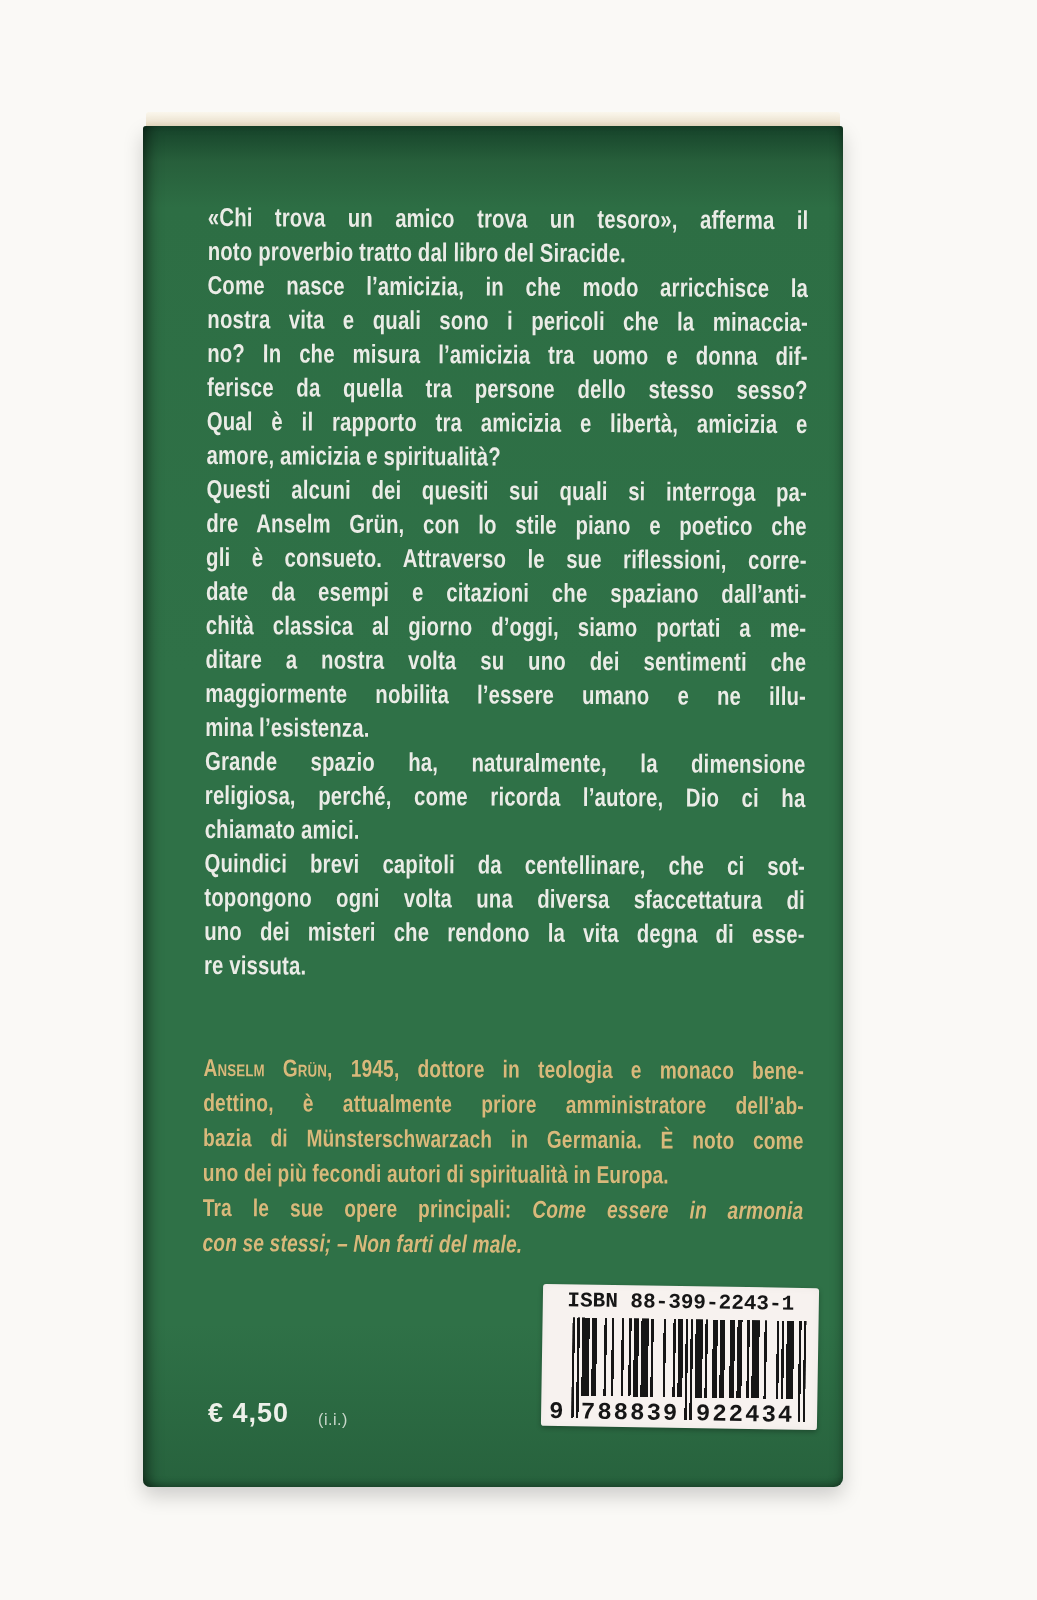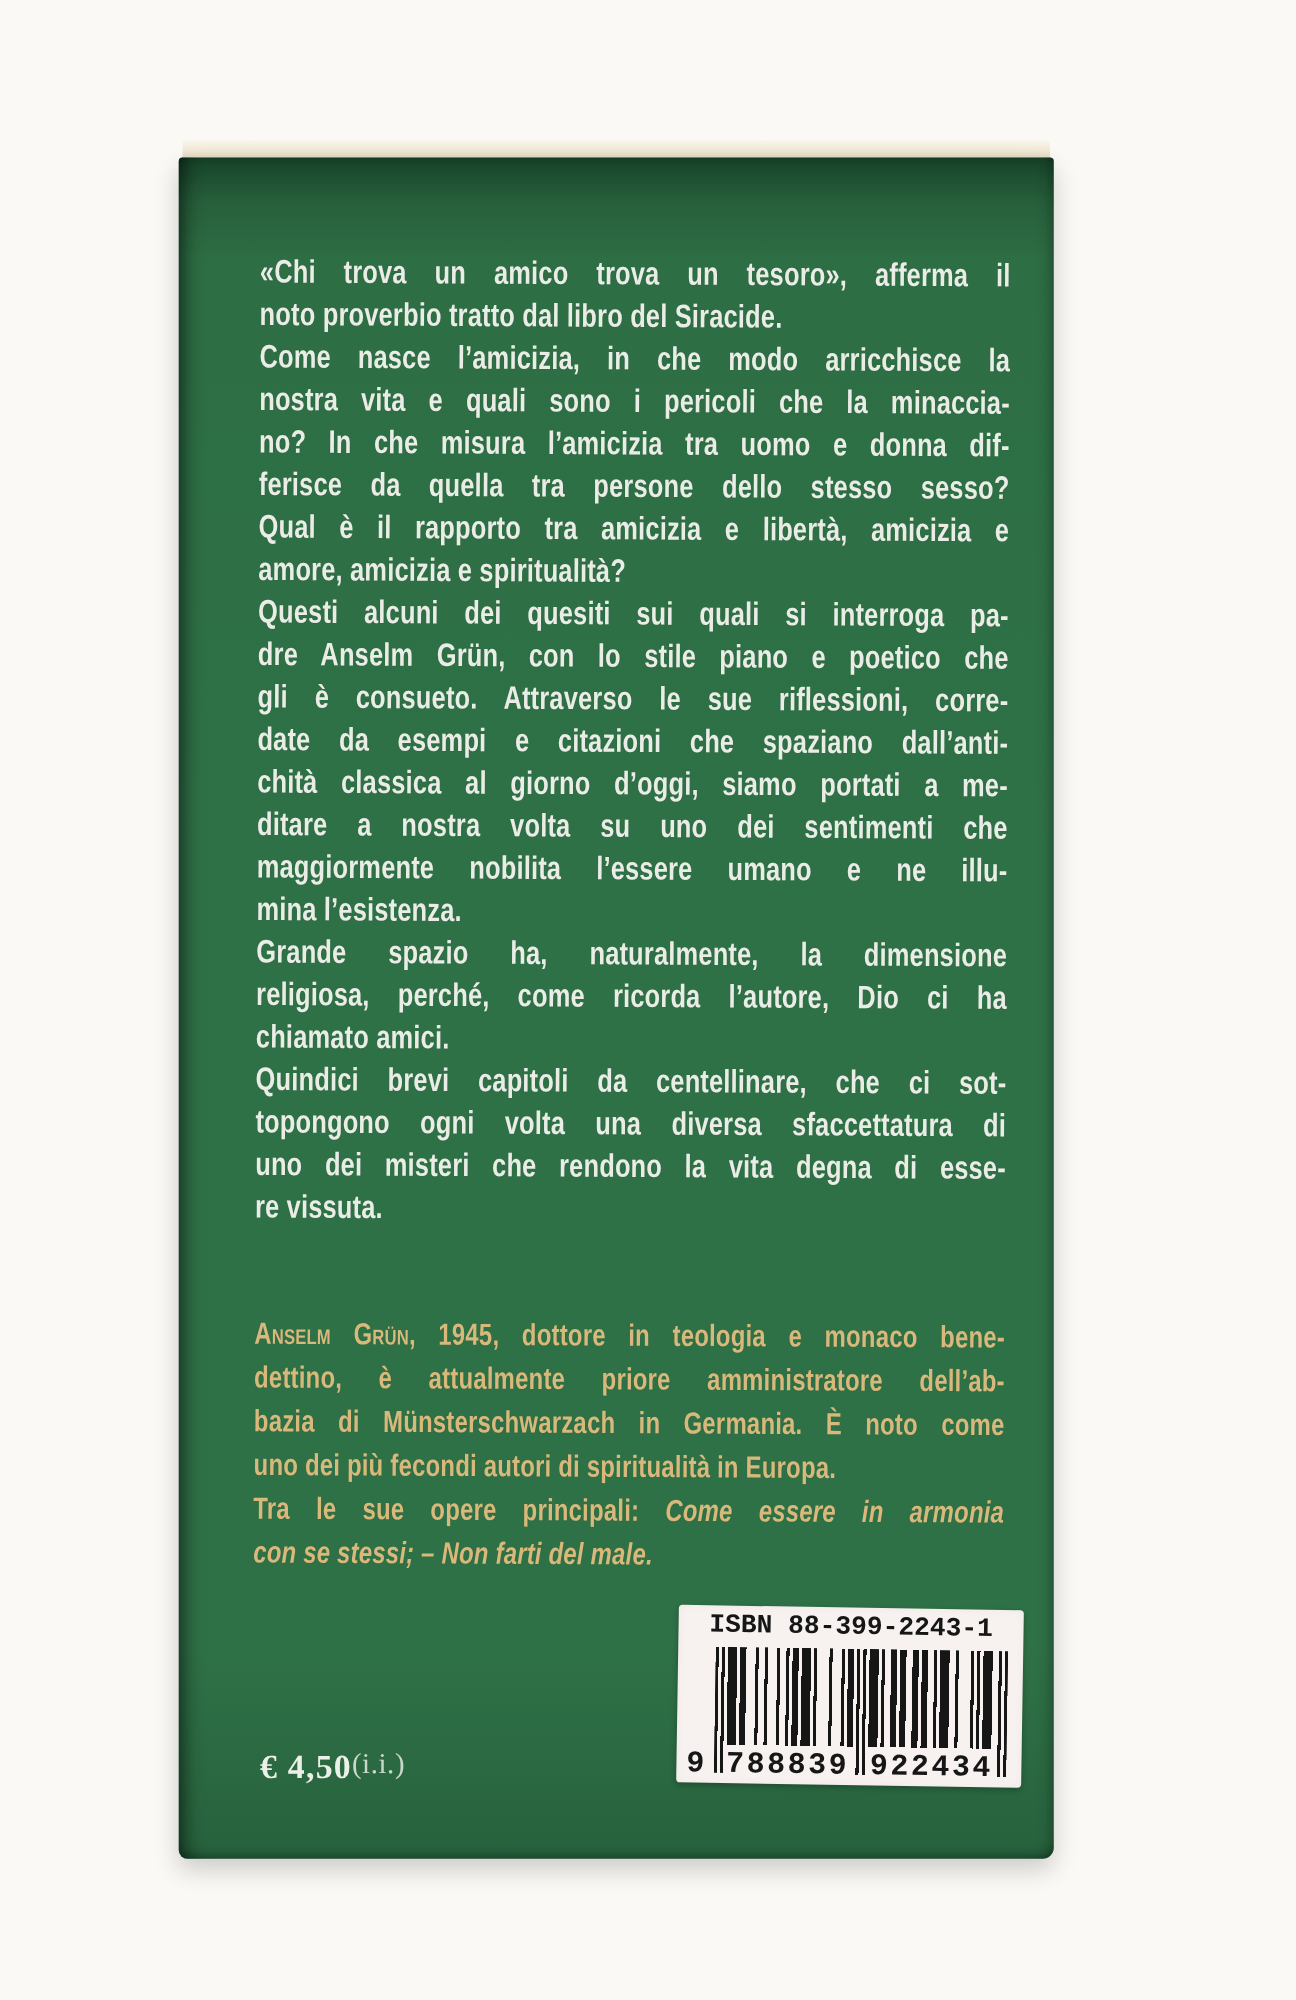--- a/index.html
+++ b/index.html
@@ -48,26 +48,25 @@
   .bio { margin-top:68px; }
   .bio .bline {
     font-size:24.5px; line-height:35px;
     color: var(--gold, #d8b97b);
   }
   .sc { font-variant: small-caps; }
   .it { font-style: italic; }
 
   .price {
     position:absolute; left:65px; top:1272px;
-    display:flex; align-items:flex-start; 
+    display:flex; align-items:flex-end; gap:12px;
     color:#edf0e9;
-    font-family:Liberation Serif, serif;
   }
   .price .amt { font-size:27px; font-weight:bold; letter-spacing:1px; }
-  .price .note { font-size:23px; color:rgba(237,240,233,.82); letter-spacing:.5px; }
+  .price .note { font-size:16px; color:rgba(237,240,233,.82); letter-spacing:.5px;margin-left:17px; }
 
   .label {
     position:absolute; left:399px; top:1160px; width:276px; height:142px;
     background: var(--label_bg, #f7f2ef);
     border-radius:3px;
     transform: rotate(.9deg);
     box-shadow: 0 2px 5px rgba(0,0,0,.28), inset 0 0 8px rgba(0,0,0,.04);
   }
   .isbn {
     margin-top:5px; text-align:center;

